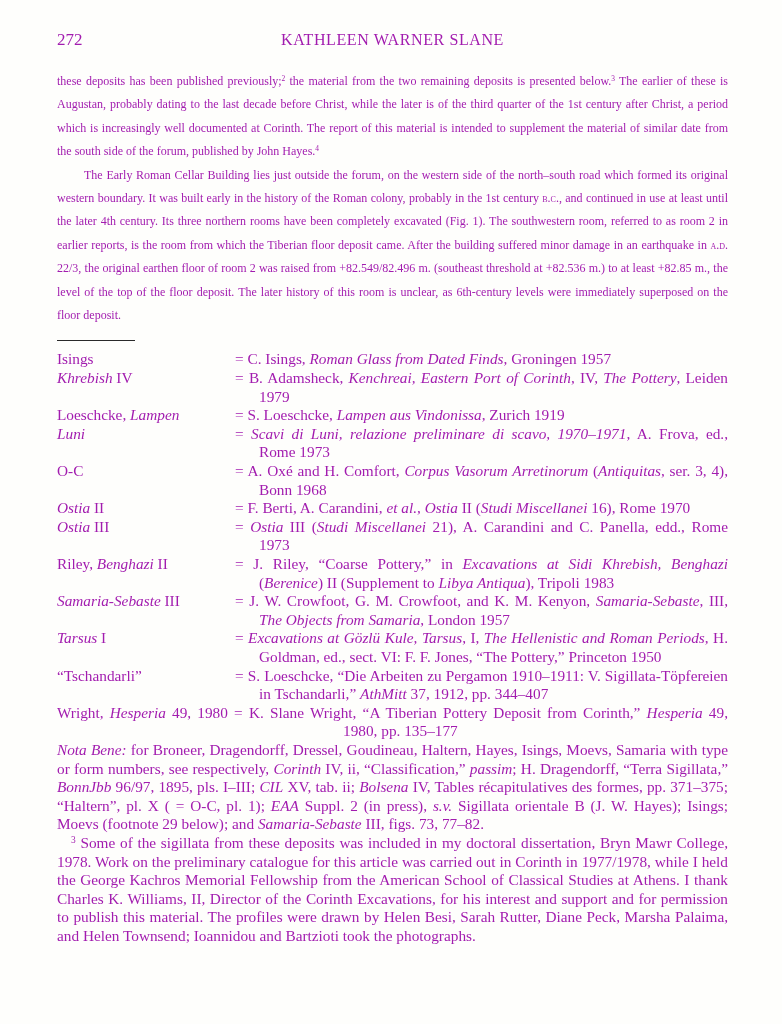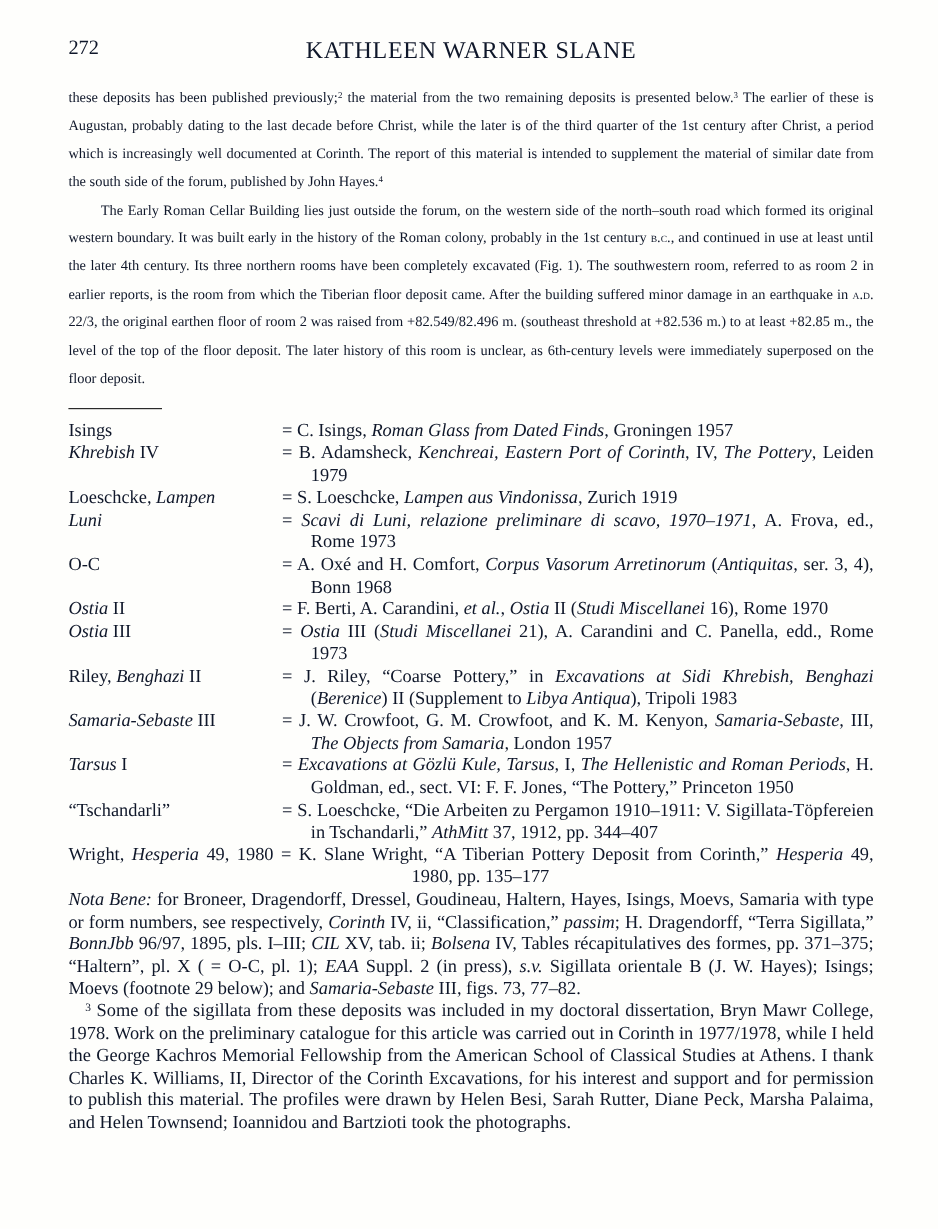--- a/index.html
+++ b/index.html
@@ -1,42 +1,42 @@
 <!DOCTYPE html>
 <html><head>
 <meta charset="utf-8">
 <style>
   html, body { margin: 0; padding: 0; background: #ffffff; }
   .page {
     position: relative;
     width: 782px;
     height: 1024px;
     background: #fefefc;
-    color: #0f172a;
+    color: #a21caf;
     font-family: "Liberation Serif", serif;
     box-sizing: border-box;
     padding: 30px 54px 0 57px;
     overflow: hidden;
   }
   
   .page-header {
     position: relative;
     height: 22px;
     margin-bottom: 18px;
   }
   .page-number {
     position: absolute;
     left: 0; top: 0;
     font-size: 17px;
   }
   .running-head {
     position: absolute;
     left: 0; right: 0; top: 1px;
     text-align: center;
-    font-size: 20px;
+    font-size: 16px;
     letter-spacing: 0.6px;
   }
   
   .body-text { font-size: 12px; line-height: 23.4px; }
   .body-par { margin: 0; text-align: justify; }
   .body-par.indent { text-indent: 27px; }
   
   .fn-rule {
     width: 78px;
     border: none;

